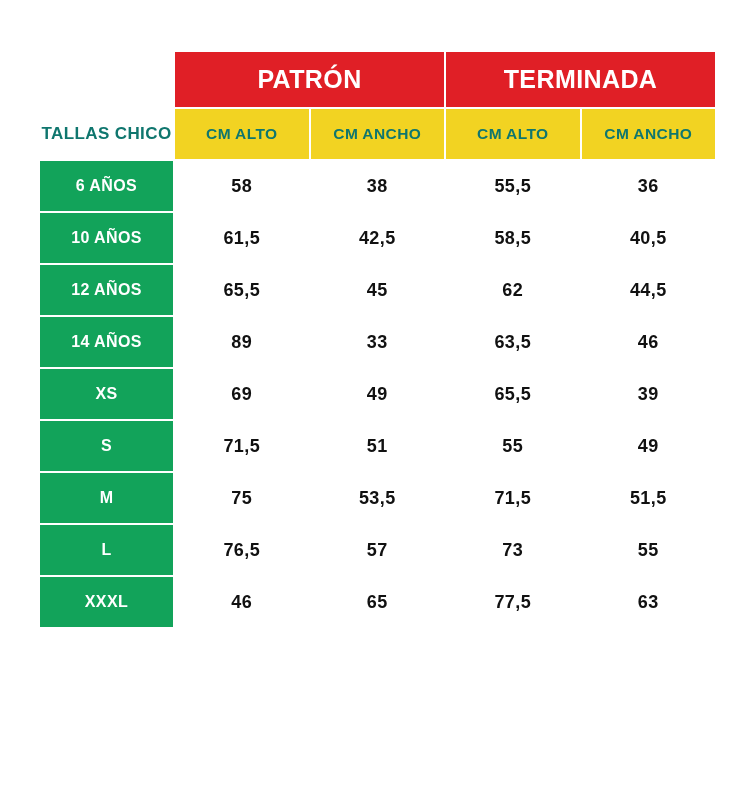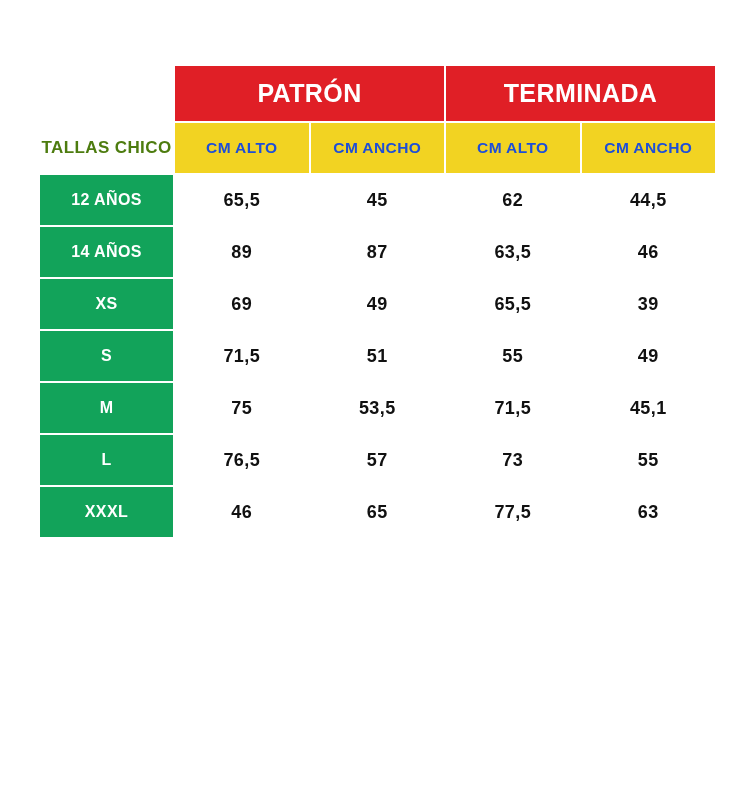--- a/index.html
+++ b/index.html
@@ -11,21 +11,21 @@
     width: 745px;
     height: 801px;
     font-family: "Liberation Sans", sans-serif;
     -webkit-font-smoothing: antialiased;
   }
   #sheet {
     position: relative;
     width: 745px;
     height: 644px;
     box-sizing: border-box;
-    padding: 64px 30px 46px 38px;
+    padding: 50px 30px 46px 38px;
   }
   table.size-chart {
     border-collapse: collapse;
     table-layout: fixed;
     width: 677px;
     margin: 0;
   }
   table.size-chart td,
   table.size-chart th {
     border: 2px solid #ffffff;
@@ -48,29 +48,29 @@
     background: #e01f26;
     color: #ffffff;
     height: 55px;
     font-size: 25px;
     letter-spacing: 1.2px;
     border-left-color: #ffffff;
     border-right-color: #ffffff;
   }
   .sizes-head {
     background: #ffffff;
-    color: #4d7c0f;
+    color: #0f766e;
     height: 50px;
     font-size: 17px;
     letter-spacing: 0.6px;
     border-color: #ffffff;
   }
   .sub-head {
     background: #f2d322;
-    color: #1d4ed8;
+    color: #0f766e;
     height: 50px;
     font-size: 15.5px;
     letter-spacing: 0.7px;
   }
   
   .size-cell {
     background: #12a35a;
     color: #ffffff;
     height: 50px;
     font-size: 16px;
@@ -108,30 +108,44 @@
       <tr>
         <th class="sizes-head">TALLAS CHICO</th>
         <th class="sub-head">CM ALTO</th>
         <th class="sub-head">CM ANCHO</th>
         <th class="sub-head">CM ALTO</th>
         <th class="sub-head">CM ANCHO</th>
       </tr>
     </thead>
     <tbody>
       <tr>
+        <td class="size-cell">6 AÑOS</td>
+        <td class="val-cell">58</td>
+        <td class="val-cell">38</td>
+        <td class="val-cell">55,5</td>
+        <td class="val-cell">36</td>
+      </tr>
+      <tr>
+        <td class="size-cell">10 AÑOS</td>
+        <td class="val-cell">61,5</td>
+        <td class="val-cell">42,5</td>
+        <td class="val-cell">58,5</td>
+        <td class="val-cell">40,5</td>
+      </tr>
+      <tr>
         <td class="size-cell">12 AÑOS</td>
         <td class="val-cell">65,5</td>
         <td class="val-cell">45</td>
         <td class="val-cell">62</td>
         <td class="val-cell">44,5</td>
       </tr>
       <tr>
         <td class="size-cell">14 AÑOS</td>
         <td class="val-cell">89</td>
-        <td class="val-cell">87</td>
+        <td class="val-cell">33</td>
         <td class="val-cell">63,5</td>
         <td class="val-cell">46</td>
       </tr>
       <tr>
         <td class="size-cell">XS</td>
         <td class="val-cell">69</td>
         <td class="val-cell">49</td>
         <td class="val-cell">65,5</td>
         <td class="val-cell">39</td>
       </tr>
@@ -140,21 +154,21 @@
         <td class="val-cell">71,5</td>
         <td class="val-cell">51</td>
         <td class="val-cell">55</td>
         <td class="val-cell">49</td>
       </tr>
       <tr>
         <td class="size-cell">M</td>
         <td class="val-cell">75</td>
         <td class="val-cell">53,5</td>
         <td class="val-cell">71,5</td>
-        <td class="val-cell">45,1</td>
+        <td class="val-cell">51,5</td>
       </tr>
       <tr>
         <td class="size-cell">L</td>
         <td class="val-cell">76,5</td>
         <td class="val-cell">57</td>
         <td class="val-cell">73</td>
         <td class="val-cell">55</td>
       </tr>
       <tr>
         <td class="size-cell">XXXL</td>

